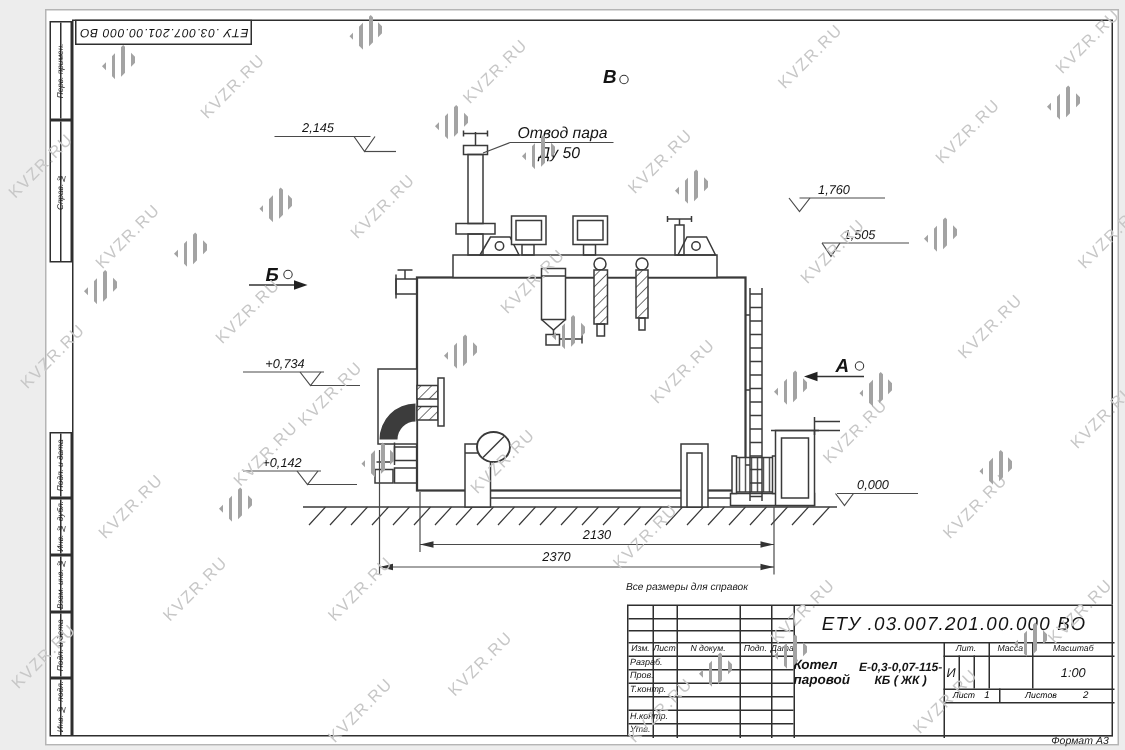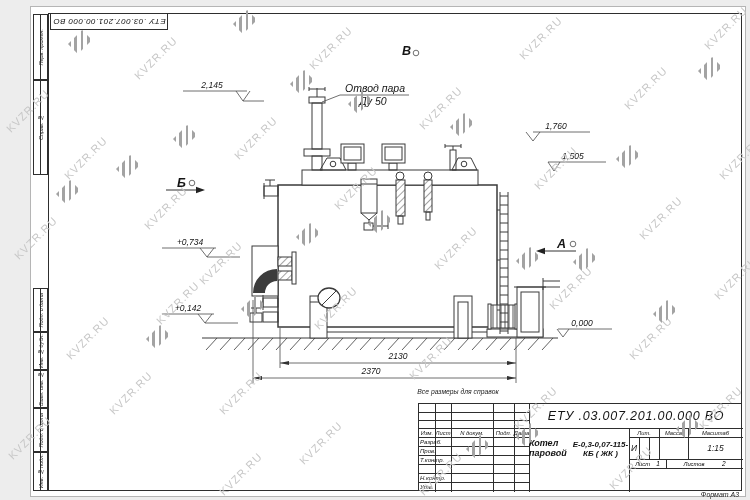--- a/index.html
+++ b/index.html
@@ -324,21 +324,21 @@
 
   <div style="position:absolute;left:110px;top:26px;width:100px;height:36px;display:flex;align-items:center;justify-content:center;font-weight:bold;">
     <div style="font-style:italic;font-size:9px;color:#141414;">Котел паровой</div>
     <div style="font-style:italic;font-size:8px;color:#141414;margin-top:2px;text-align:center;">Е-0,3-0,07-115- КБ ( ЖК )</div>
   </div>
 
   <div class="tbtxt" style="left:210px;top:24px;width:30px;height:9px;font-size:5.8px;">Лит.</div>
   <div class="tbtxt" style="left:240px;top:24px;width:29px;height:9px;font-size:5.8px;">Масса</div>
   <div class="tbtxt" style="left:269px;top:24px;width:55px;height:9px;font-size:5.8px;">Масштаб</div>
   <div class="tbtxt" style="left:210px;top:33px;width:10px;height:22px;font-size:8.5px;">И</div>
-  <div class="tbtxt" style="left:269px;top:33px;width:55px;height:22px;font-size:8.5px;">1:15</div>
+  <div class="tbtxt" style="left:269px;top:33px;width:55px;height:22px;font-size:8.5px;">1:00</div>
 
   <div style="position:absolute;left:210px;top:55px;width:37px;height:9px;display:flex;align-items:center;justify-content:space-evenly;">
     <span style="font-style:italic;font-size:5.8px;">Лист</span>
     <span style="font-style:italic;font-size:6.5px;">1</span>
   </div>
   <div style="position:absolute;left:247px;top:55px;width:77px;height:9px;display:flex;align-items:center;justify-content:space-evenly;">
     <span style="font-style:italic;font-size:5.8px;">Листов</span>
     <span style="font-style:italic;font-size:6.5px;">2</span>
   </div>
 

